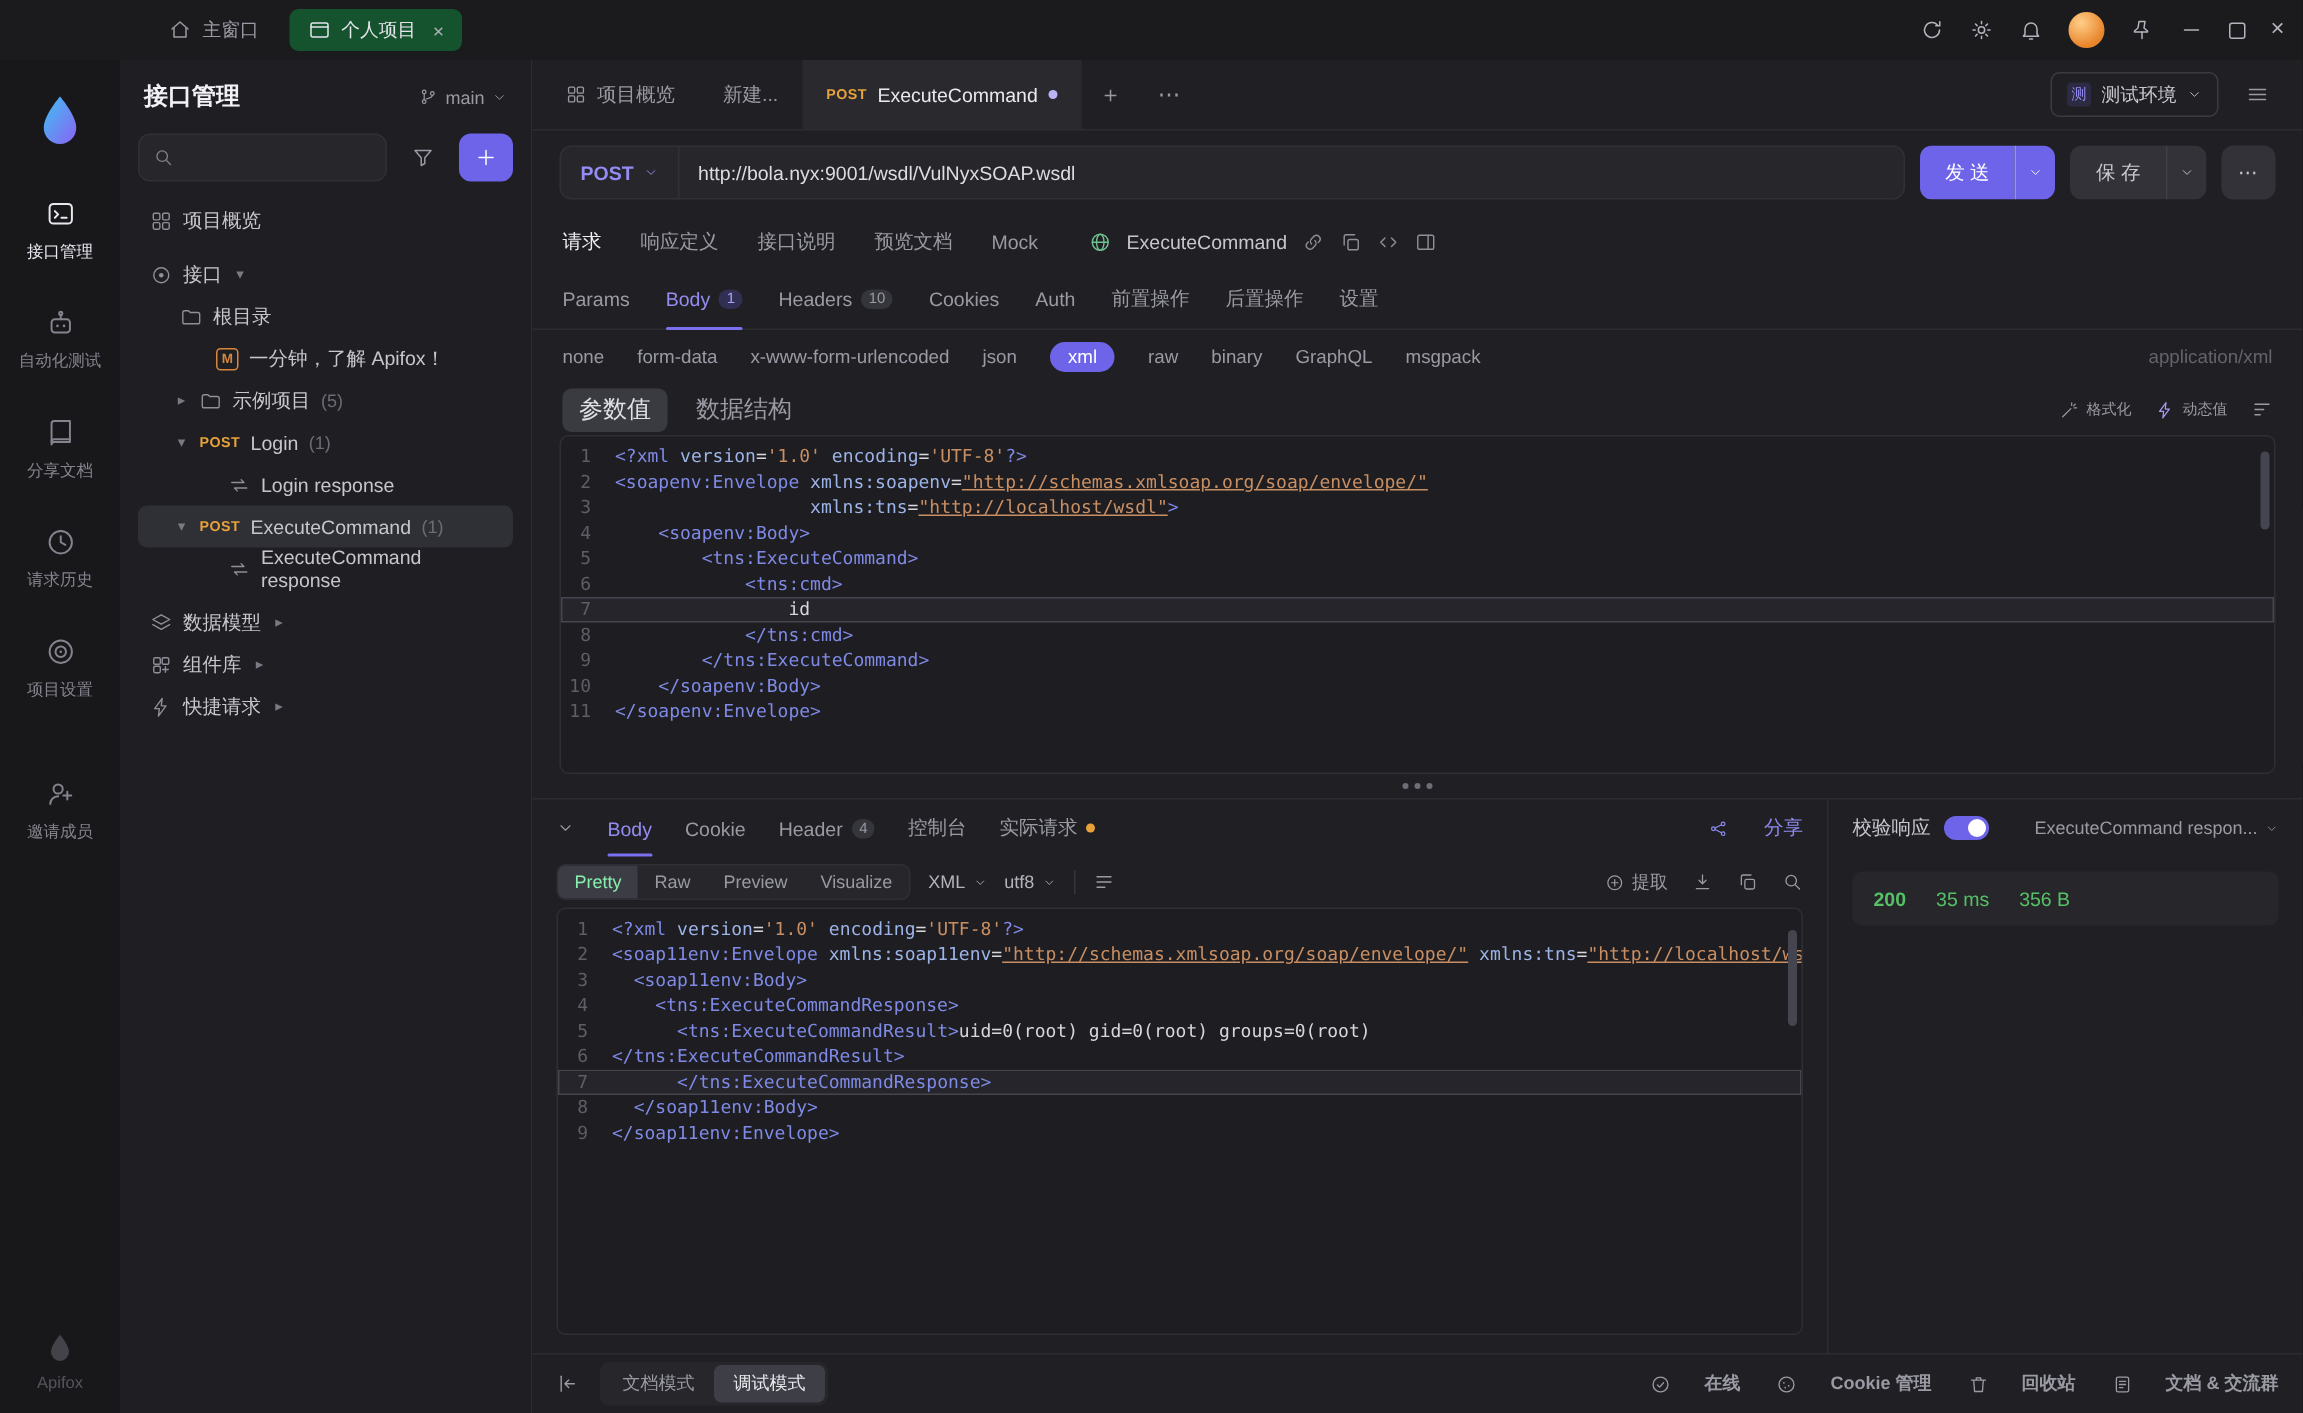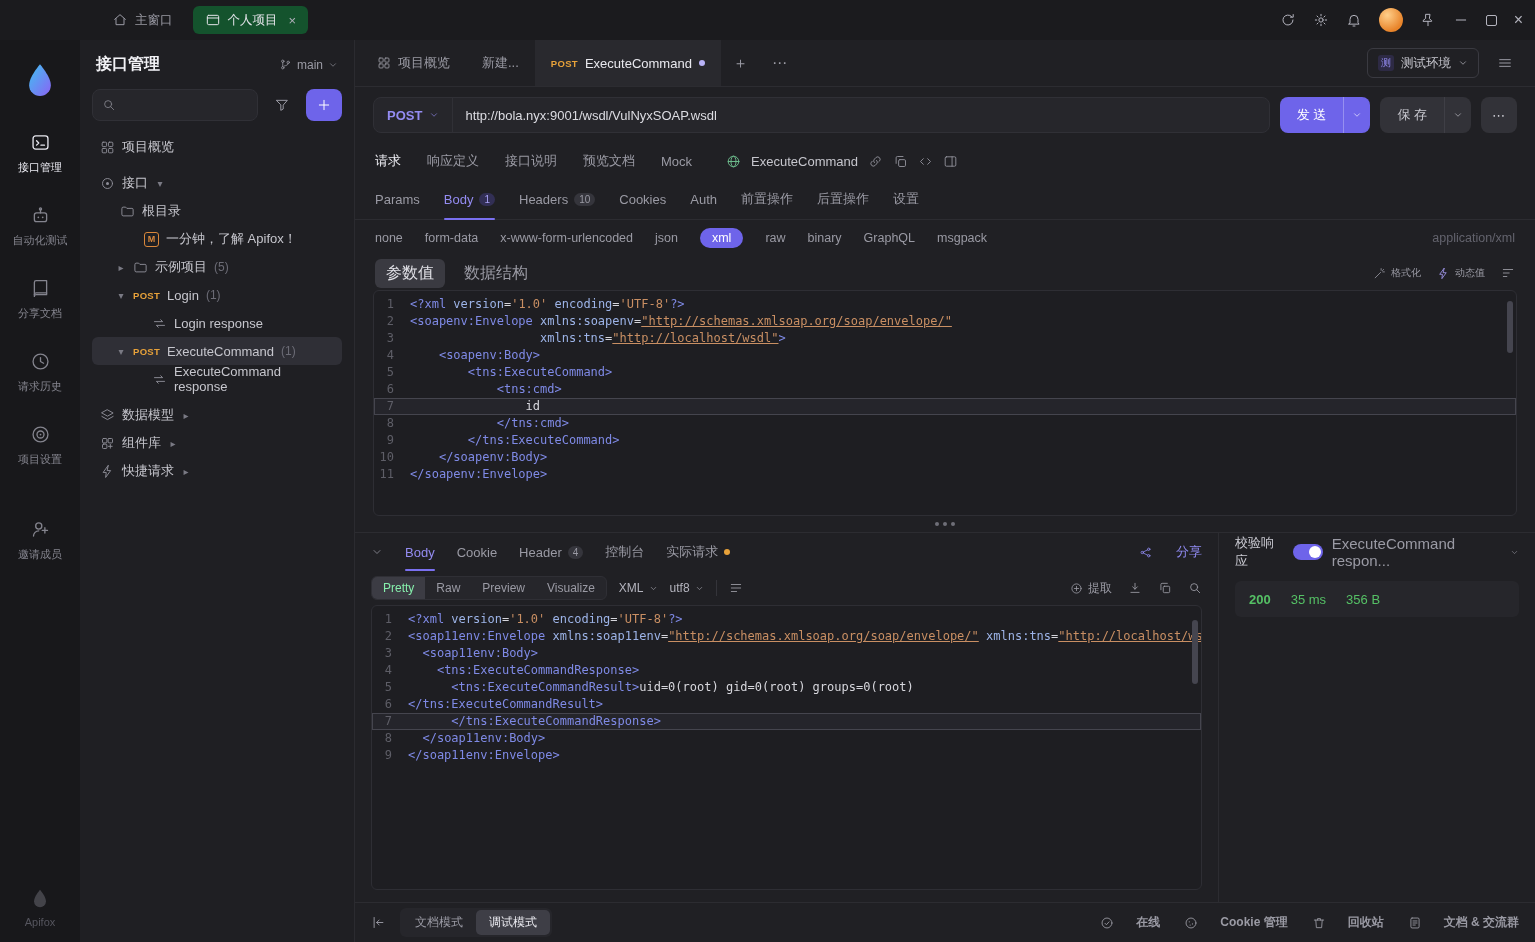--- a/index.html
+++ b/index.html
@@ -135,21 +135,21 @@
 .seg-item.active{background:#3c3c44;color:#86efac;}
 .select-sm{display:flex;align-items:center;gap:5px;color:#b4b4be;font-size:12px;cursor:pointer;}
 .vr{width:1px;height:16px;background:#34343a;}
 .resp-actions{margin-left:auto;display:flex;gap:16px;align-items:center;color:#9a9aa4;font-size:12px;}
 .respcode{margin:0 16px 12px;flex:1;}
 
 .respright{width:316px;flex:0 0 316px;display:flex;flex-direction:column;padding:0 16px;}
 .vheader{flex:0 0 38px;display:flex;align-items:center;gap:9px;color:#c8c8d0;font-size:13px;}
 .toggle{width:30px;height:16px;border-radius:8px;background:#6e64ea;position:relative;cursor:pointer;flex:0 0 30px;}
 .toggle::after{content:"";position:absolute;right:2px;top:2px;width:12px;height:12px;border-radius:50%;background:#fff;}
-.v-selector{margin-left:auto;display:flex;align-items:center;gap:5px;color:#9a9aa4;font-size:15px;cursor:pointer;}
+.v-selector{margin-left:auto;display:flex;align-items:center;gap:5px;color:#9a9aa4;font-size:12px;cursor:pointer;}
 .statusrow{height:36px;background:#26262b;border-radius:6px;display:flex;align-items:center;gap:20px;padding:0 14px;margin-top:10px;font-size:13px;}
 .green{color:#55c065;}
 .status-code{font-weight:700;}
 
 .bottombar{flex:0 0 40px;border-top:1px solid #2c2c31;display:flex;align-items:center;gap:14px;padding:0 16px;}
 .mode-seg{display:flex;background:#26262b;border-radius:6px;padding:2px;}
 .mode-item{padding:4px 13px;border-radius:5px;color:#9a9aa4;font-size:12px;cursor:pointer;}
 .mode-item.active{background:#3e3e46;color:#e8e8ee;}
 .bb-right{margin-left:auto;display:flex;gap:24px;align-items:center;color:#9a9aa4;font-size:12px;}
 .bb-item{display:flex;align-items:center;gap:22px;cursor:pointer;font-weight:bold;}

